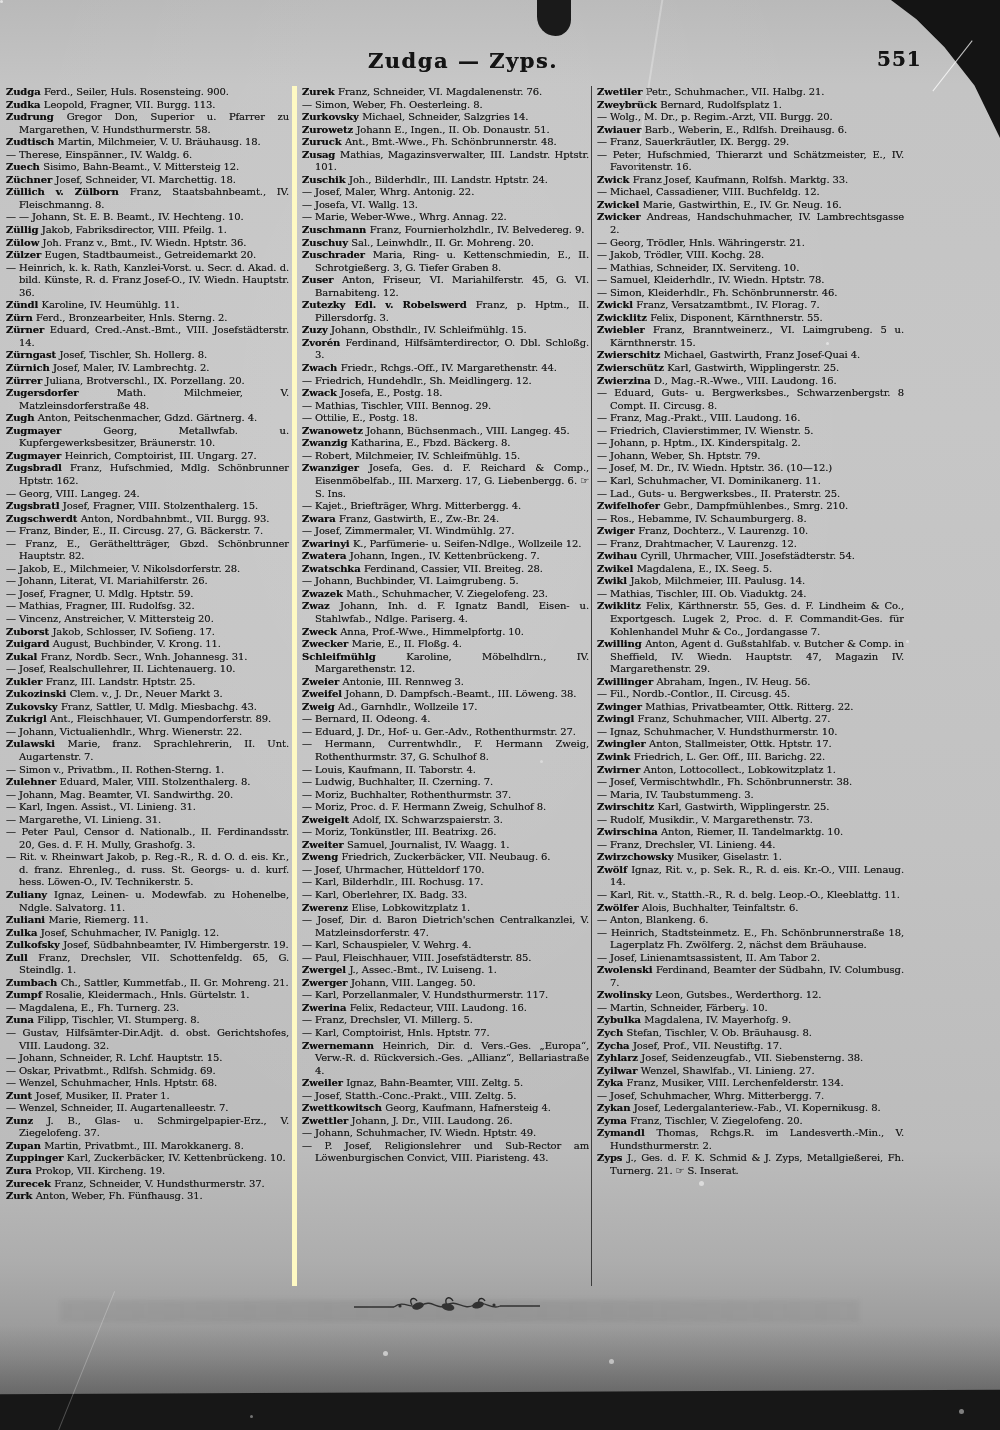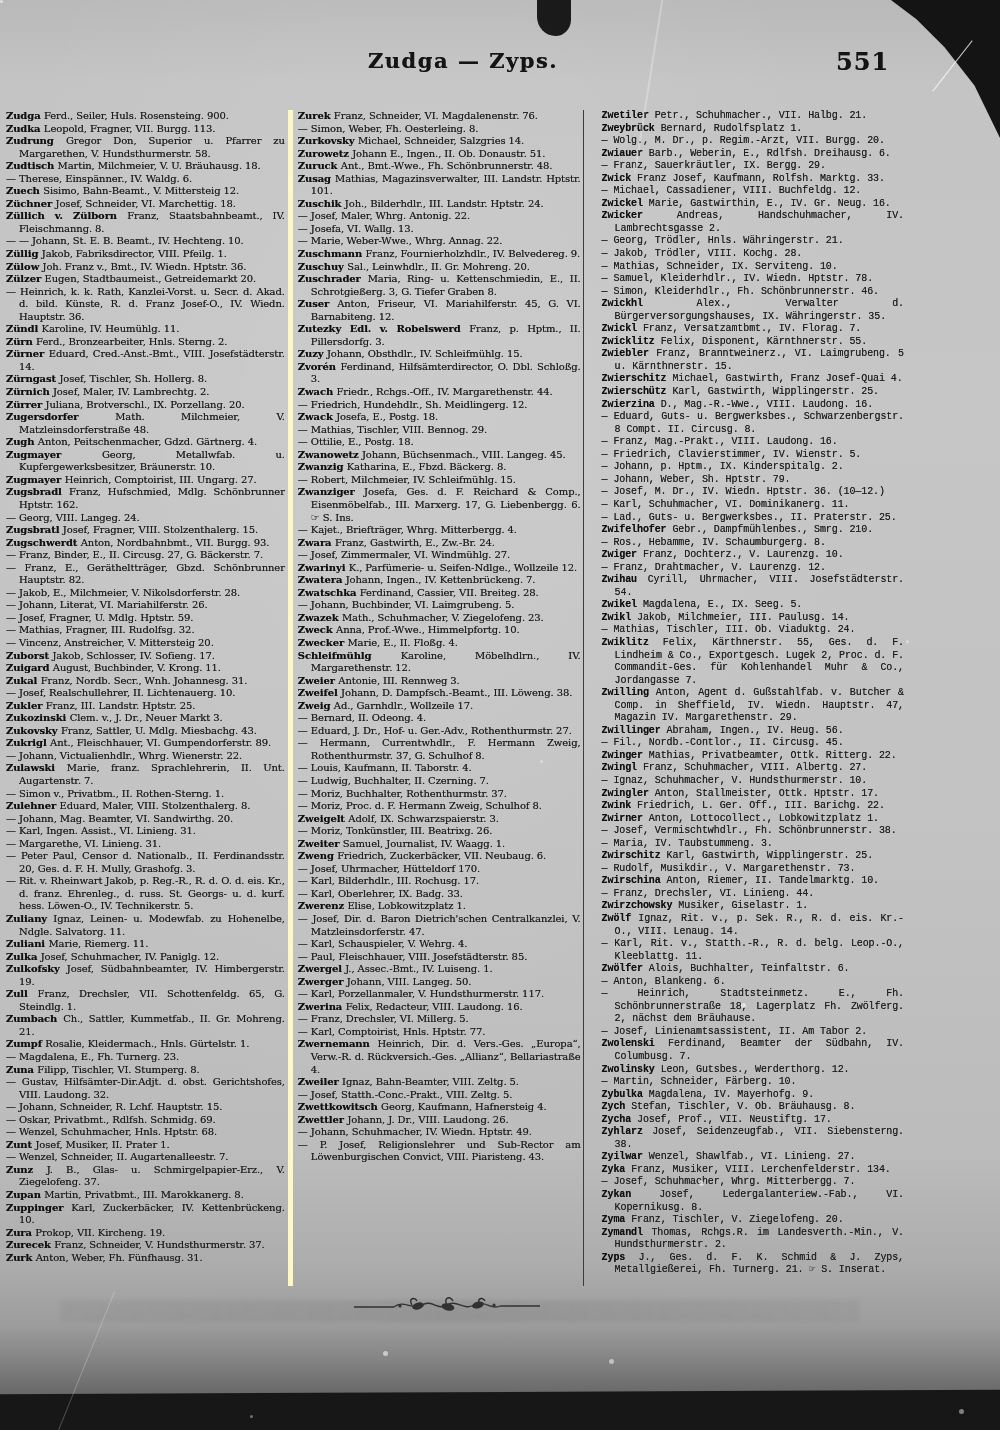--- a/index.html
+++ b/index.html
@@ -7,29 +7,29 @@
         font-family:"DejaVu Serif", serif;}
   
   #paper{position:absolute;left:0;top:0;width:1000px;height:1402px;
     background:
       radial-gradient(ellipse at 42% 30%, rgba(255,255,255,0.10) 0%, rgba(255,255,255,0) 55%),
       linear-gradient(180deg,#b9b9b9 0%,#c4c4c4 6%,#c6c6c6 30%,#c2c2c2 60%,#bcbcbc 82%,#adadad 90%,#9b9b9b 95%,#868686 100%);
   }
   
   .title{position:absolute;top:48px;left:368px;font-size:21px;font-weight:bold;color:#141414;
          letter-spacing:1.5px;text-shadow:0 0 .6px rgba(0,0,0,.7);}
-  .pagenum{position:absolute;top:47px;left:836px;font-size:24px;font-weight:bold;color:#141414;
+  .pagenum{position:absolute;top:47px;left:877px;font-size:20px;font-weight:bold;color:#141414;
          letter-spacing:1px;text-shadow:0 0 .6px rgba(0,0,0,.7);}
   
   #cols{position:absolute;top:86px;left:6px;width:898px;height:1200px;display:flex;overflow:hidden;}
   .col{font-size:10px;line-height:12.55px;color:#1d1d1d;text-align:justify;
-       text-shadow:0 0 .45px rgba(20,20,20,.65);letter-spacing:-0.1px;margin-top:24px;}
+       text-shadow:0 0 .45px rgba(20,20,20,.65);letter-spacing:-0.1px;}
   .col1{width:284px;padding-right:3px;}
   .col2{width:288px;border-left:5px solid #fef9c3;padding-left:5px;padding-right:2px;}
-  .col3{width:308px;border-left:1px solid #3c3c3c;padding-left:18px;font-family:Liberation Mono, monospace;}
+  .col3{width:308px;border-left:1px solid #3c3c3c;padding-left:5px;}
   .entry{padding-left:13px;text-indent:-13px;}
   .entry b{font-weight:bold;color:#101010;}
   
   #tailpiece{position:absolute;top:1293px;left:352px;width:190px;height:26px;}
   
   .corner-tr{position:absolute;top:0;left:884px;width:116px;height:138px;background:#141414;
       clip-path:polygon(6% 0,100% 0,100% 100%,78% 62%,52% 34%,28% 14%);}
   .blotch-top{position:absolute;top:0;left:537px;width:34px;height:36px;background:#1a1a1a;
       border-radius:0 0 46% 54%;}
   .band-shadow{position:absolute;top:1326px;left:0;width:1000px;height:72px;
@@ -162,20 +162,21 @@
         <div class="entry">— Robert, Milchmeier, IV. Schleifmühlg. 15.</div>
         <div class="entry"><b>Zwanziger </b>Josefa, Ges. d. F. Reichard &amp; Comp., Eisenmöbelfab., III. Marxerg. 17, G. Liebenbergg. 6. ☞ S. Ins.</div>
         <div class="entry">— Kajet., Briefträger, Whrg. Mitterbergg. 4.</div>
         <div class="entry"><b>Zwara </b>Franz, Gastwirth, E., Zw.-Br. 24.</div>
         <div class="entry">— Josef, Zimmermaler, VI. Windmühlg. 27.</div>
         <div class="entry"><b>Zwarinyi </b>K., Parfümerie- u. Seifen-Ndlge., Wollzeile 12.</div>
         <div class="entry"><b>Zwatera </b>Johann, Ingen., IV. Kettenbrückeng. 7.</div>
         <div class="entry"><b>Zwatschka </b>Ferdinand, Cassier, VII. Breiteg. 28.</div>
         <div class="entry">— Johann, Buchbinder, VI. Laimgrubeng. 5.</div>
         <div class="entry"><b>Zwazek </b>Math., Schuhmacher, V. Ziegelofeng. 23.</div>
+        <div class="entry"><b>Zwaz </b>Johann, Inh. d. F. Ignatz Bandl, Eisen- u. Stahlwfab., Ndlge. Pariserg. 4.</div>
         <div class="entry"><b>Zweck </b>Anna, Prof.-Wwe., Himmelpfortg. 10.</div>
         <div class="entry"><b>Zwecker </b>Marie, E., II. Floßg. 4.</div>
         <div class="entry"><b>Schleifmühlg </b>Karoline, Möbelhdlrn., IV. Margarethenstr. 12.</div>
         <div class="entry"><b>Zweier </b>Antonie, III. Rennweg 3.</div>
         <div class="entry"><b>Zweifel </b>Johann, D. Dampfsch.-Beamt., III. Löweng. 38.</div>
         <div class="entry"><b>Zweig </b>Ad., Garnhdlr., Wollzeile 17.</div>
         <div class="entry">— Bernard, II. Odeong. 4.</div>
         <div class="entry">— Eduard, J. Dr., Hof- u. Ger.-Adv., Rothenthurmstr. 27.</div>
         <div class="entry">— Hermann, Currentwhdlr., F. Hermann Zweig, Rothenthurmstr. 37, G. Schulhof 8.</div>
         <div class="entry">— Louis, Kaufmann, II. Taborstr. 4.</div>
@@ -206,30 +207,30 @@
         <div class="entry"><b>Zwettler </b>Johann, J. Dr., VIII. Laudong. 26.</div>
         <div class="entry">— Johann, Schuhmacher, IV. Wiedn. Hptstr. 49.</div>
         <div class="entry">— P. Josef, Religionslehrer und Sub-Rector am Löwenburgischen Convict, VIII. Piaristeng. 43.</div>
       </div>
     <div class="col col3">
         <div class="entry"><b>Zwetiler </b>Petr., Schuhmacher., VII. Halbg. 21.</div>
         <div class="entry"><b>Zweybrück </b>Bernard, Rudolfsplatz 1.</div>
         <div class="entry">— Wolg., M. Dr., p. Regim.-Arzt, VII. Burgg. 20.</div>
         <div class="entry"><b>Zwiauer </b>Barb., Weberin, E., Rdlfsh. Dreihausg. 6.</div>
         <div class="entry">— Franz, Sauerkräutler, IX. Bergg. 29.</div>
+        <div class="entry">— Peter, Hufschmied, Thierarzt und Schätzmeister, E., IV. Favoritenstr. 16.</div>
         <div class="entry"><b>Zwick </b>Franz Josef, Kaufmann, Rolfsh. Marktg. 33.</div>
         <div class="entry">— Michael, Cassadiener, VIII. Buchfeldg. 12.</div>
         <div class="entry"><b>Zwickel </b>Marie, Gastwirthin, E., IV. Gr. Neug. 16.</div>
         <div class="entry"><b>Zwicker </b>Andreas, Handschuhmacher, IV. Lambrechtsgasse 2.</div>
         <div class="entry">— Georg, Trödler, Hnls. Währingerstr. 21.</div>
         <div class="entry">— Jakob, Trödler, VIII. Kochg. 28.</div>
         <div class="entry">— Mathias, Schneider, IX. Serviteng. 10.</div>
         <div class="entry">— Samuel, Kleiderhdlr., IV. Wiedn. Hptstr. 78.</div>
         <div class="entry">— Simon, Kleiderhdlr., Fh. Schönbrunnerstr. 46.</div>
-        <div class="entry"><b>Zwickhl </b>Alex., Verwalter d. Bürgerversorgungshauses, IX. Währingerstr. 35.</div>
         <div class="entry"><b>Zwickl </b>Franz, Versatzamtbmt., IV. Florag. 7.</div>
         <div class="entry"><b>Zwicklitz </b>Felix, Disponent, Kärnthnerstr. 55.</div>
         <div class="entry"><b>Zwiebler </b>Franz, Branntweinerz., VI. Laimgrubeng. 5 u. Kärnthnerstr. 15.</div>
         <div class="entry"><b>Zwierschitz </b>Michael, Gastwirth, Franz Josef-Quai 4.</div>
         <div class="entry"><b>Zwierschütz </b>Karl, Gastwirth, Wipplingerstr. 25.</div>
         <div class="entry"><b>Zwierzina </b>D., Mag.-R.-Wwe., VIII. Laudong. 16.</div>
         <div class="entry">— Eduard, Guts- u. Bergwerksbes., Schwarzenbergstr. 8 Compt. II. Circusg. 8.</div>
         <div class="entry">— Franz, Mag.-Prakt., VIII. Laudong. 16.</div>
         <div class="entry">— Friedrich, Clavierstimmer, IV. Wienstr. 5.</div>
         <div class="entry">— Johann, p. Hptm., IX. Kinderspitalg. 2.</div>

